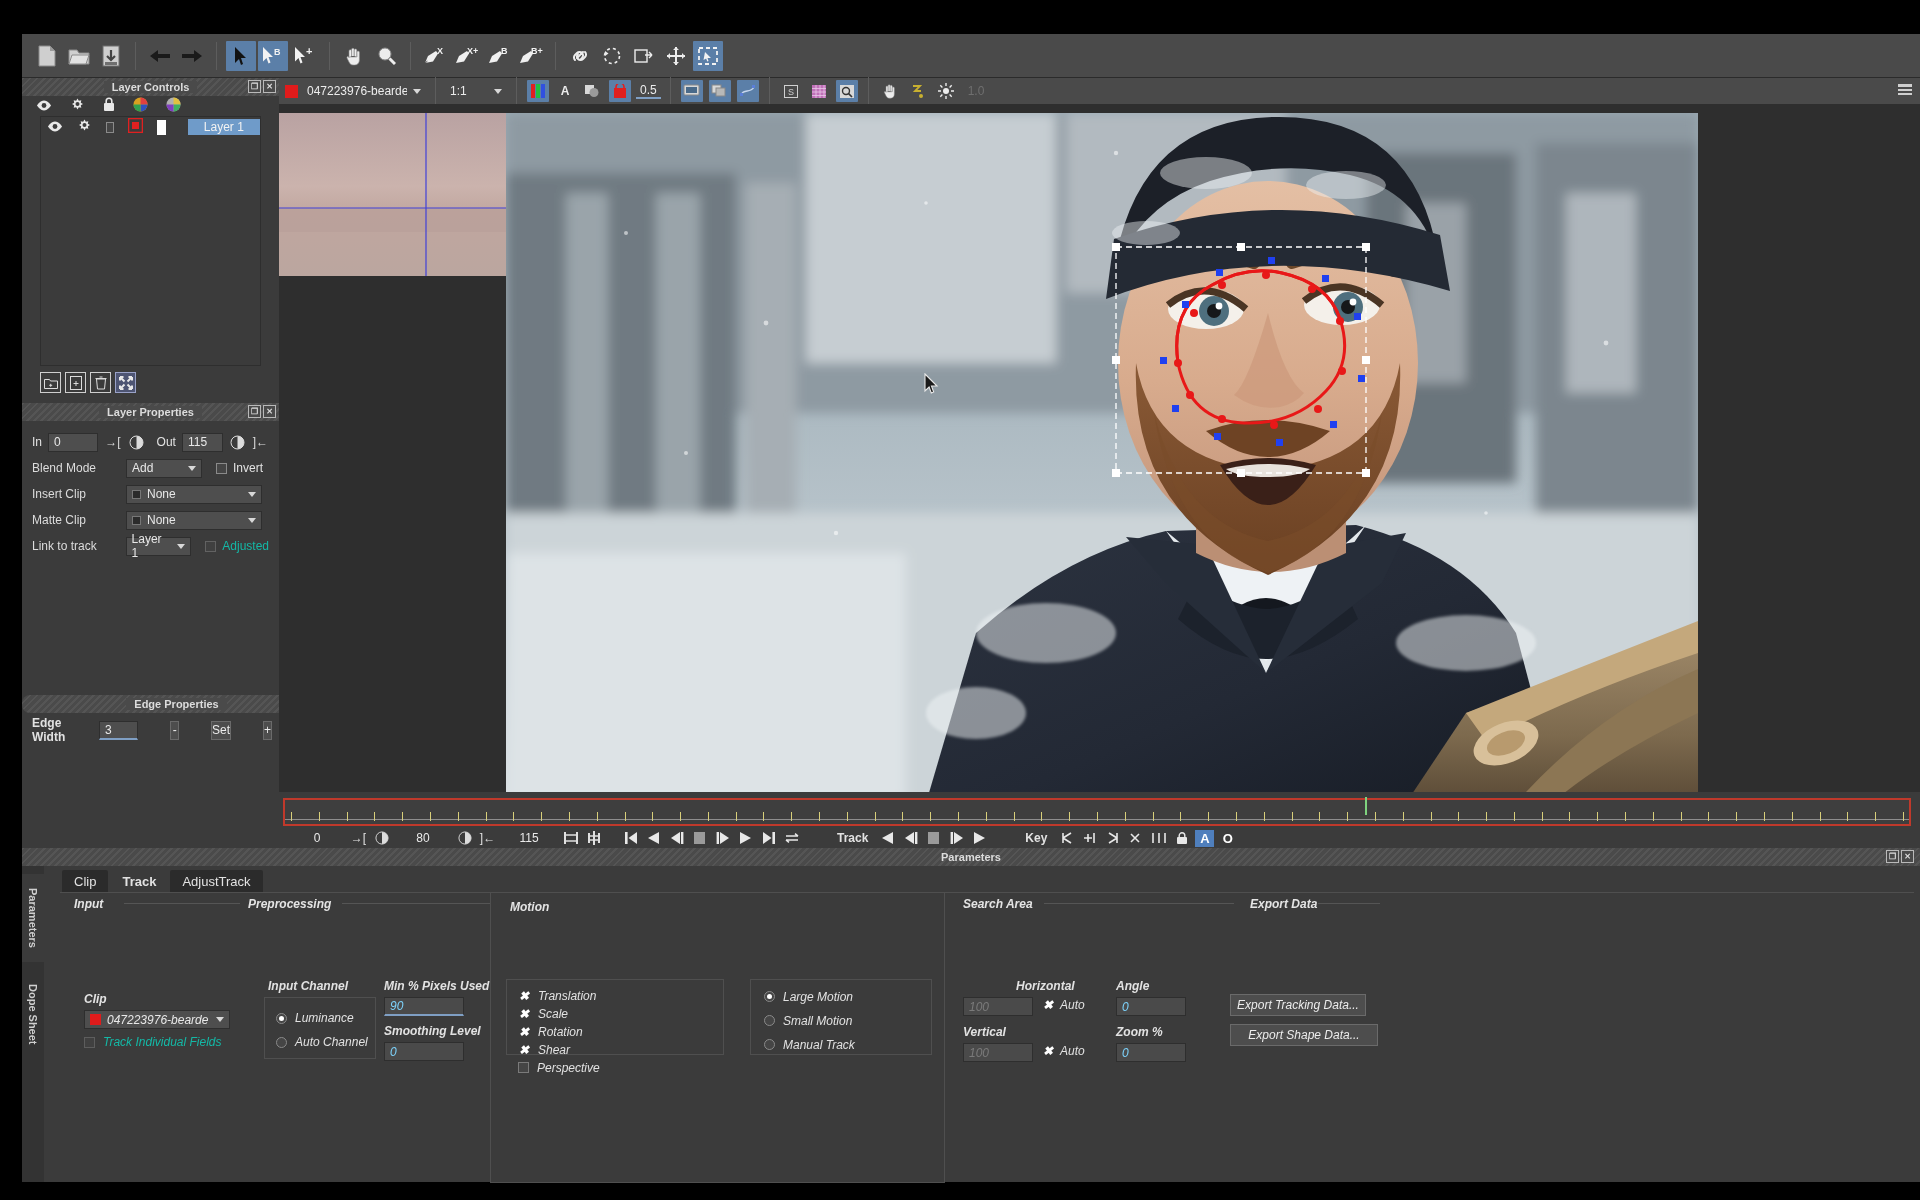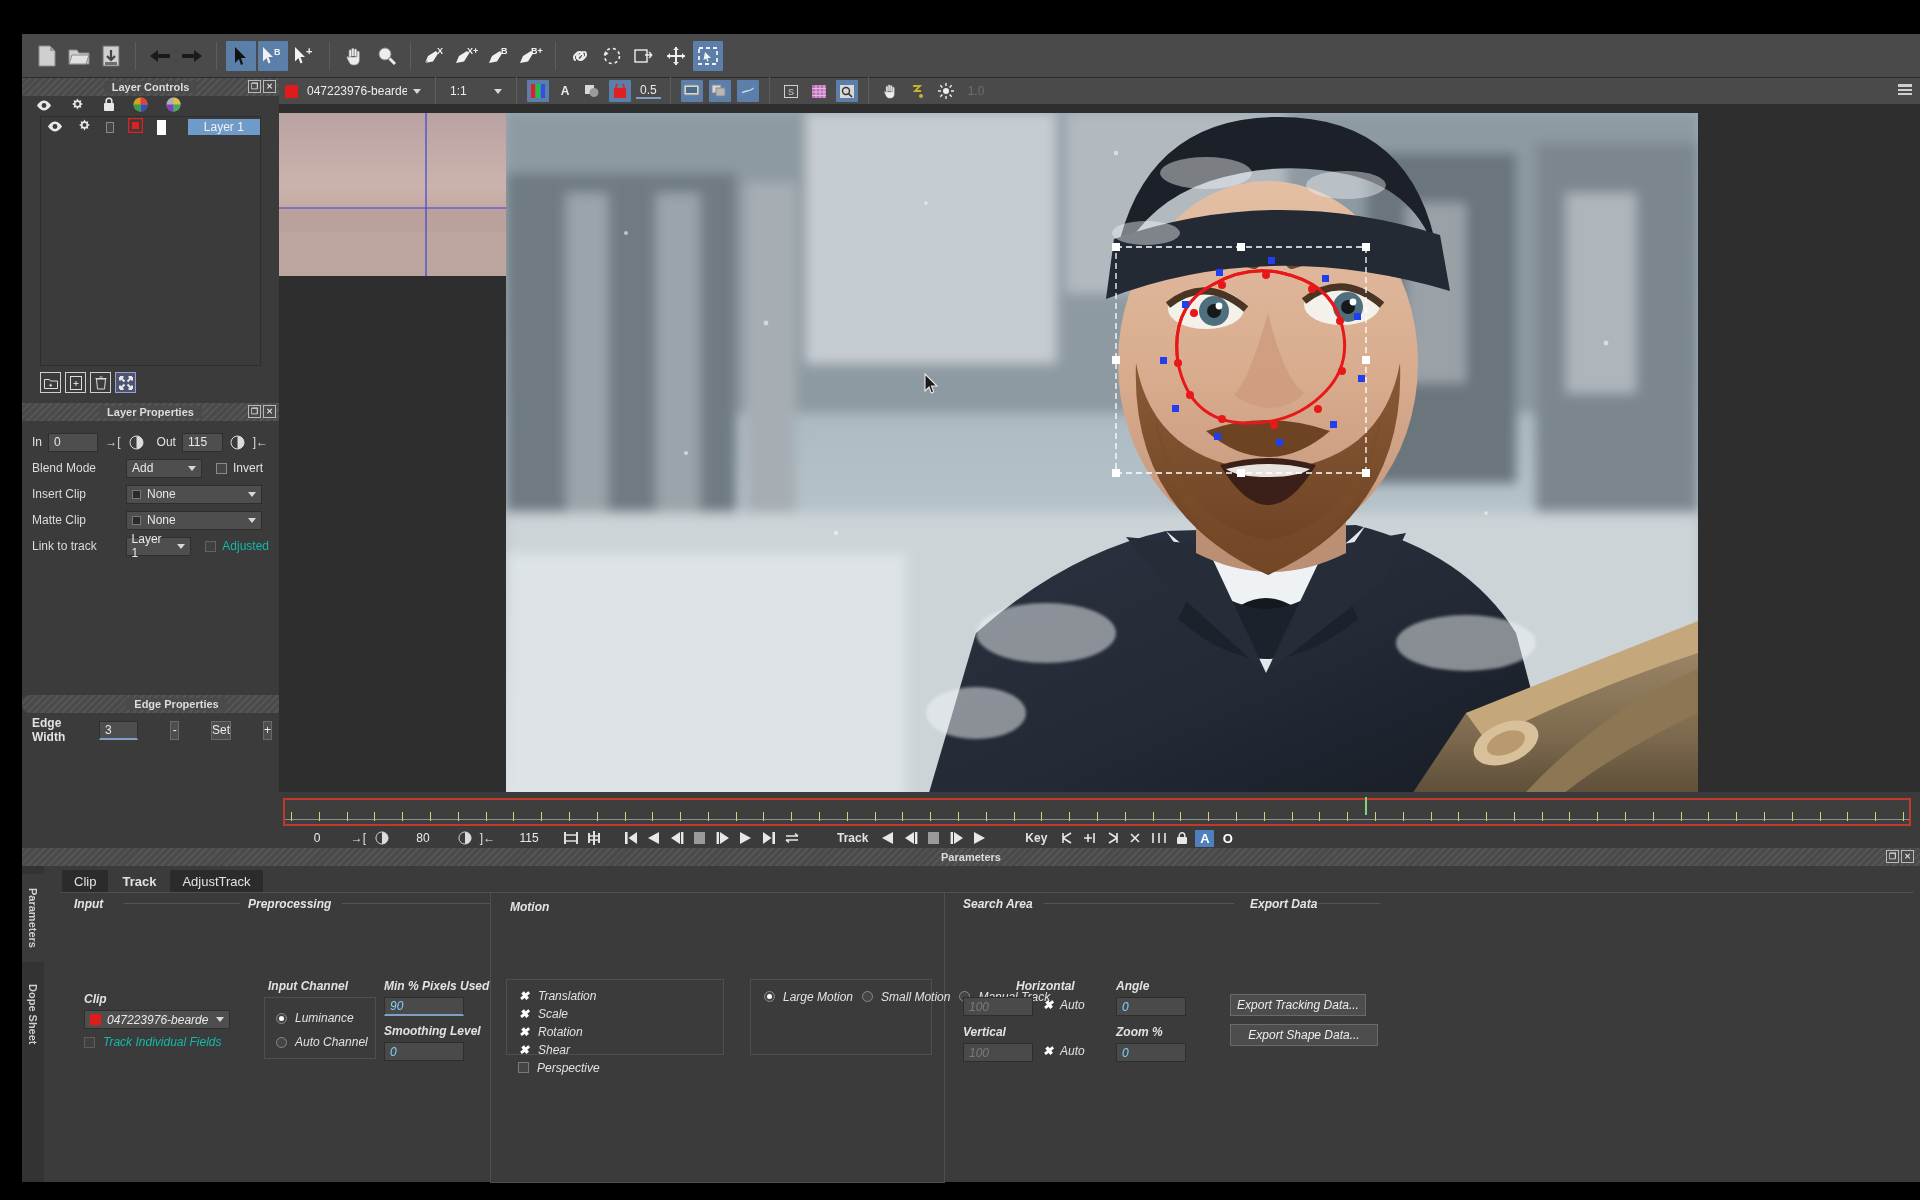--- a/index.html
+++ b/index.html
@@ -994,21 +994,21 @@
         <span class="chk">
           <span class="xmark">✖</span>
           <span>Shear</span>
           </span>
         <span class="chk">
           <span class="emptybox"></span>
           <span>Perspective</span>
           </span>
       </div>
       <div class="box" style="left:690px;top:86px;width:182px;height:76px;"></div>
-      <div style="position:absolute;left:704px;top:96px;display:flex;flex-direction:row;gap:9px;">
+      <div style="position:absolute;left:704px;top:96px;display:flex;flex-direction:column;gap:9px;">
         <span class="chk">
           <span class="rad on"></span>
           <span>Large Motion</span>
           </span>
         <span class="chk">
           <span class="rad"></span>
           <span>Small Motion</span>
           </span>
         <span class="chk">
           <span class="rad"></span>

